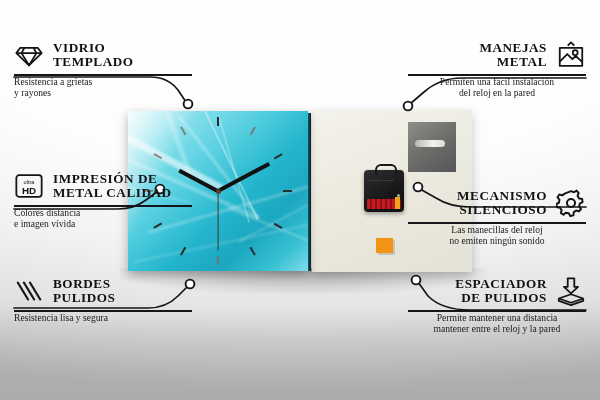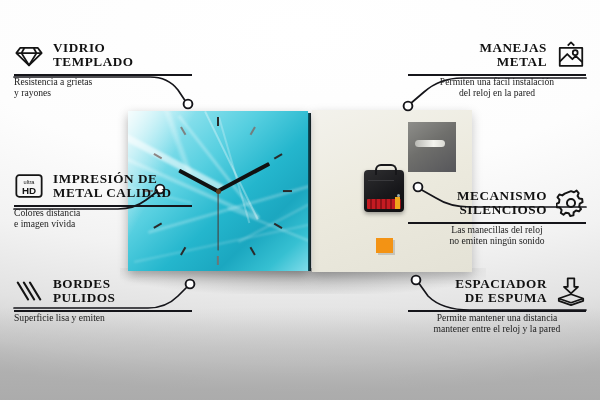--- a/index.html
+++ b/index.html
@@ -208,21 +208,21 @@
         <g fill="none" stroke="#141414" stroke-width="2.3" stroke-linecap="round">
           <path d="M4 7 L15 25"></path>
           <path d="M10.5 7 L21.5 25"></path>
           <path d="M17 7 L28 25"></path>
         </g>
       </svg>
       <div class="ftitle">BORDES
 PULIDOS</div>
     </div>
     <div class="rule"></div>
-    <div class="fdesc">Superficie lisa y emiten</div>
+    <div class="fdesc">Resistencia lisa y segura</div>
   </div>
 
   <div class="feature right" id="f-hangers">
     <div class="feat-head">
       <div class="ftitle">MANEJAS
 METAL</div>
       <svg class="ficon" viewBox="0 0 32 32">
         <g fill="none" stroke="#141414" stroke-width="1.9" stroke-linejoin="round">
           <path d="M12.5 6 L16 2.5 L19.5 6"></path>
           <rect x="4" y="8.5" width="24" height="19"></rect>
@@ -248,21 +248,21 @@
       </svg>
     </div>
     <div class="rule"></div>
     <div class="fdesc">Las manecillas del reloj
 no emiten ningún sonido</div>
   </div>
 
   <div class="feature right" id="f-foam">
     <div class="feat-head">
       <div class="ftitle">ESPACIADOR
-DE ESPUMA</div>
+DE PULIDOS</div>
       <svg class="ficon" viewBox="0 0 32 32">
         <g fill="none" stroke="#141414" stroke-width="1.9" stroke-linejoin="round">
           <path d="M12.5 2.5h7v9h4L16 18.5 8.5 11.5h4z"></path>
           <path d="M16 19.5 L29 24 L16 28.5 L3 24z"></path>
           <path d="M3 24 v2.6 L16 31 l13-4.4 V24"></path>
         </g>
       </svg>
     </div>
     <div class="rule"></div>
     <div class="fdesc">Permite mantener una distancia

